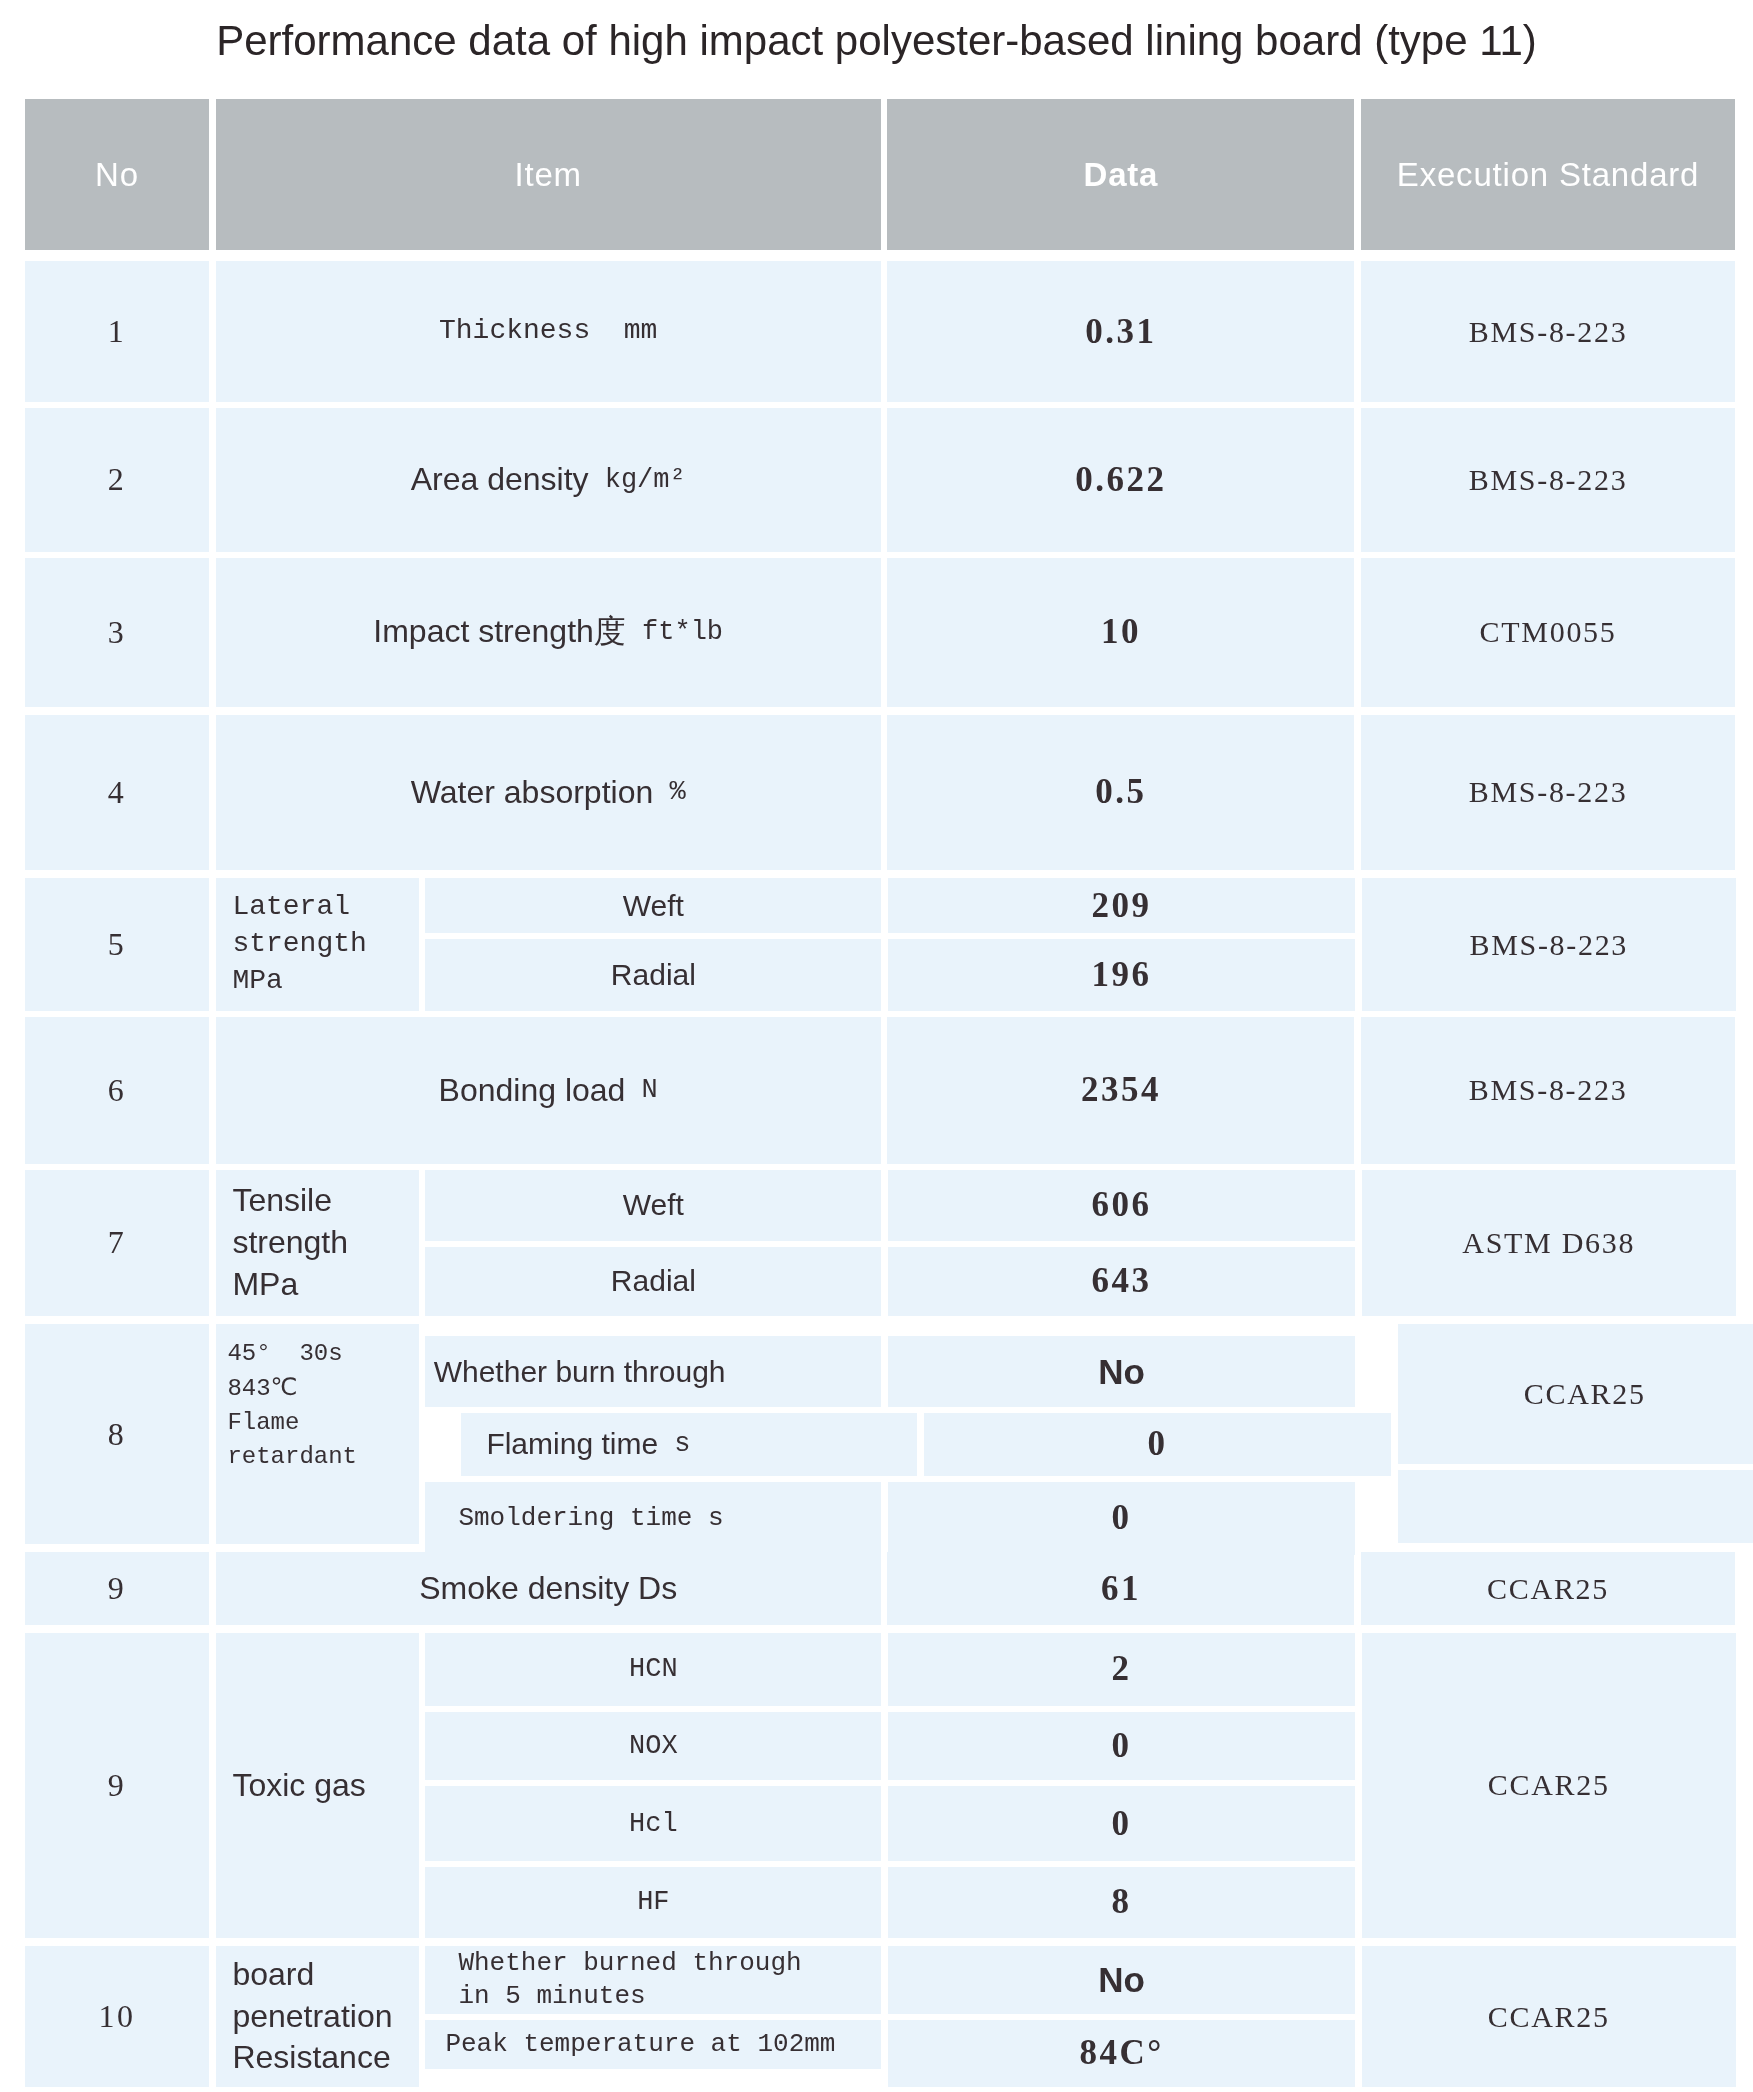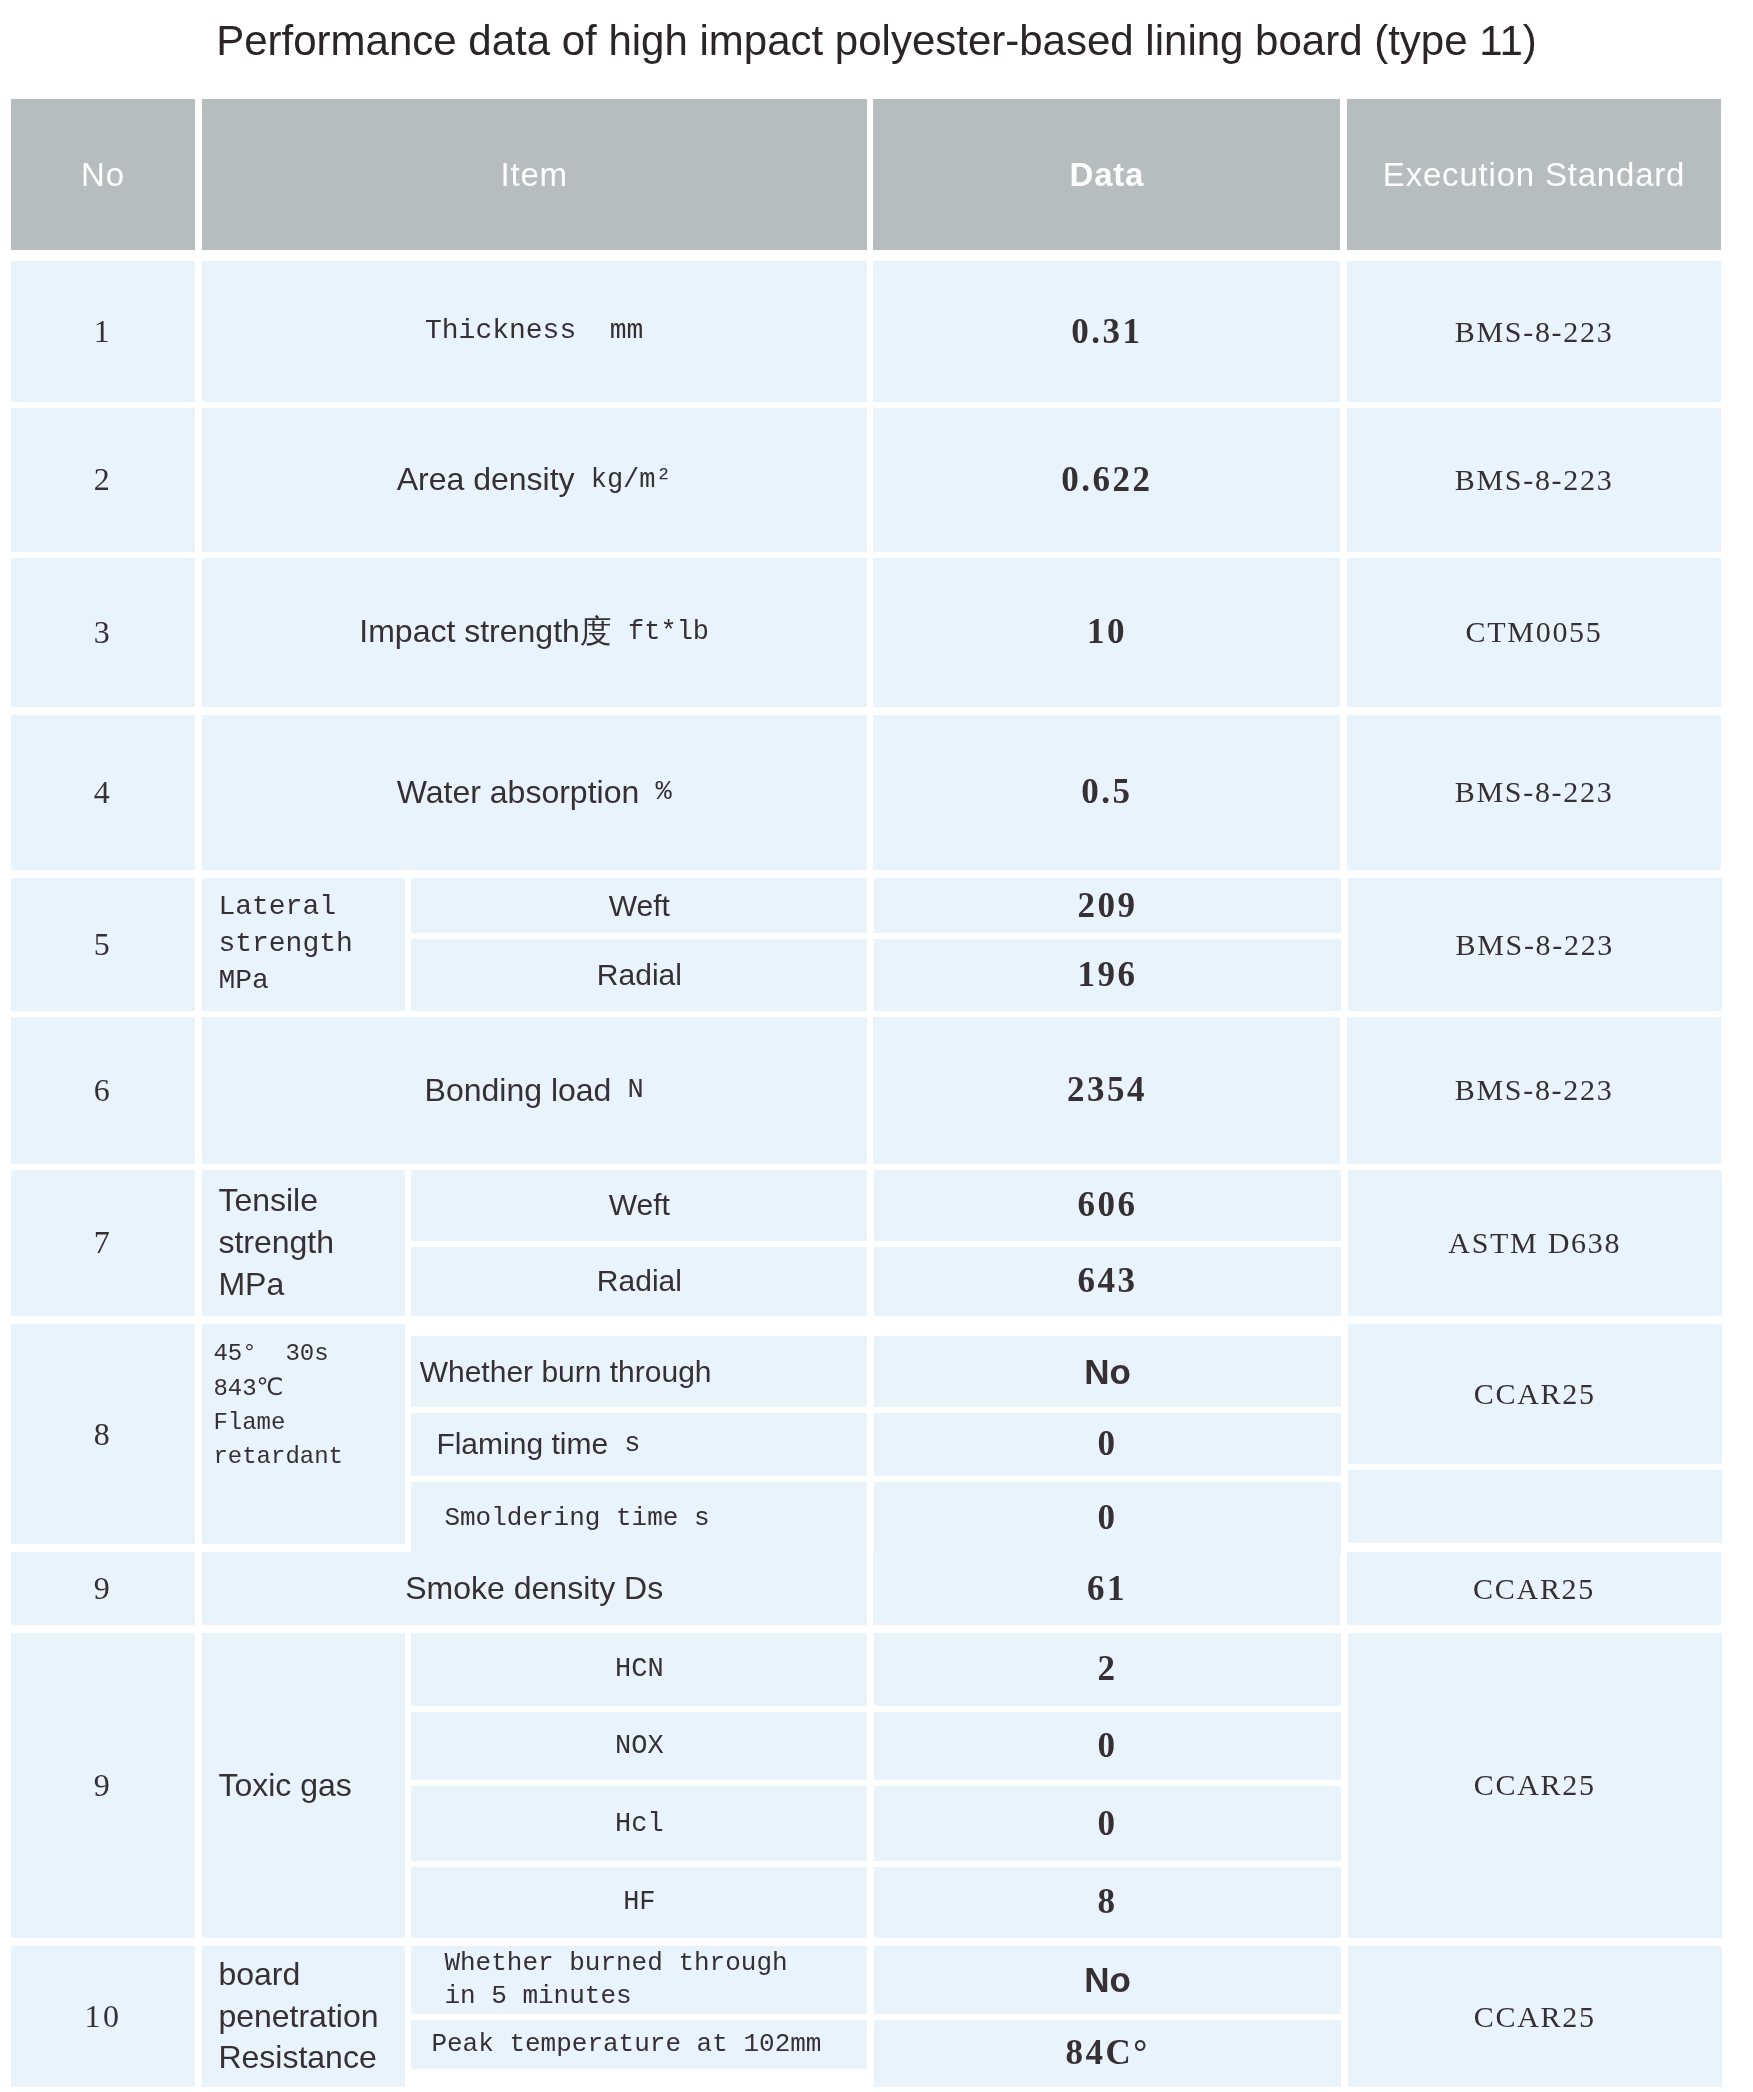--- a/index.html
+++ b/index.html
@@ -14,21 +14,21 @@
   body{
     width:1753px;height:2092px;position:relative;overflow:hidden;
     background:var(--page-bg);
     font-family:"Liberation Sans",sans-serif;color:var(--text);
   }
   .title{
     position:absolute;top:11.7px;left:0;width:1753px;height:58px;
     line-height:58px;text-align:center;font-size:42px;
     color:var(--title-text);letter-spacing:0px;white-space:nowrap;
   }
-  .table{position:absolute;left:11px;top:99px;width:1708px;}
+  .table{position:absolute;left:25px;top:99px;width:1708px;}
   .row{display:flex;gap:6.7px;}
   .cell{
     background:var(--cell-bg);
     display:flex;align-items:center;justify-content:center;
     box-sizing:border-box;overflow:hidden;
   }
   .hdr .cell{background:var(--header-bg);color:var(--header-text);font-size:33px;letter-spacing:0.8px;}
   .c-no{width:184px;flex:none;}
   .c-item{width:665px;flex:none;}
   .c-label{width:203px;flex:none;}
@@ -235,21 +235,21 @@
       </div>
     <div class="stack">
       <div class="subrow" style="height:71px;margin-top:12px;">
         <div class="cell c-sub left pl8" style="height:71px;">
             <span class="sans f-sub">Whether burn through</span>
           </div>
         <div class="cell c-data" style="height:71px;">
             <span class="sans f-noval">No</span>
           </div>
       </div>
-      <div class="subrow" style="height:63px;">
+      <div class="subrow" style="height:63px;margin-left:36px;">
         <div class="cell c-sub left pl30" style="height:63px;">
             <span class="sans f-sub">Flaming time</span>
             <span class="mono f-unit"> s</span>
           </div>
         <div class="cell c-data" style="height:63px;">
             <span class="ser f-val">0</span>
           </div>
       </div>
       <div class="subrow" style="height:73px;">
         <div class="cell c-sub left pl40" style="height:73px;">

